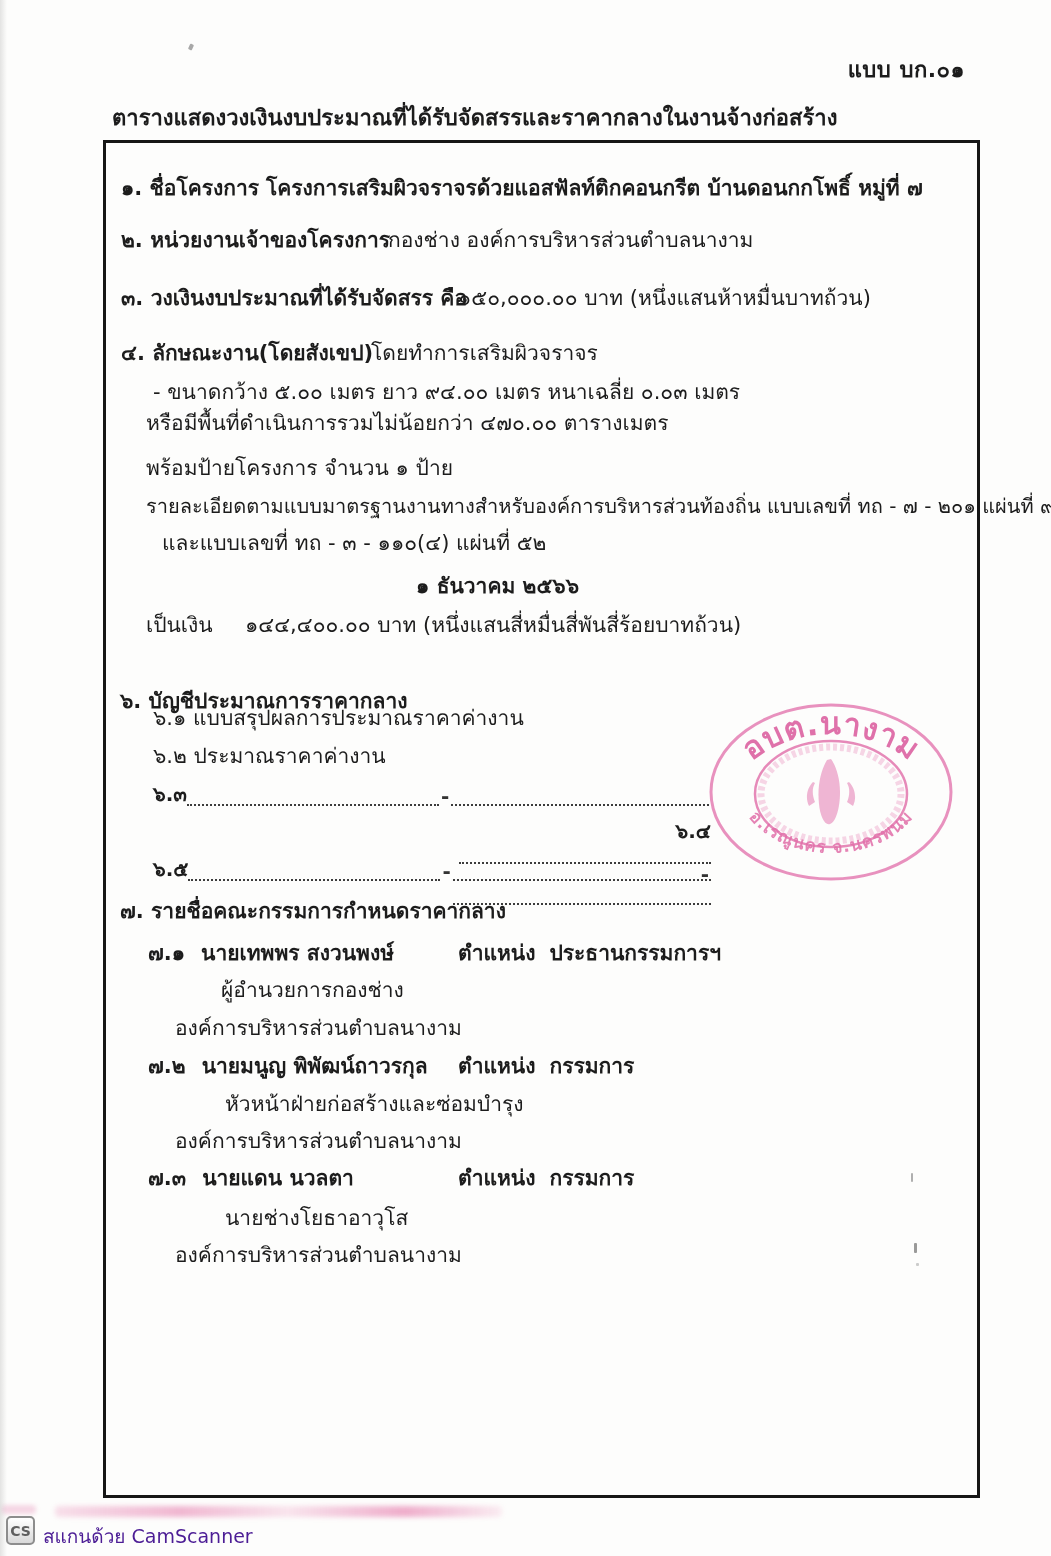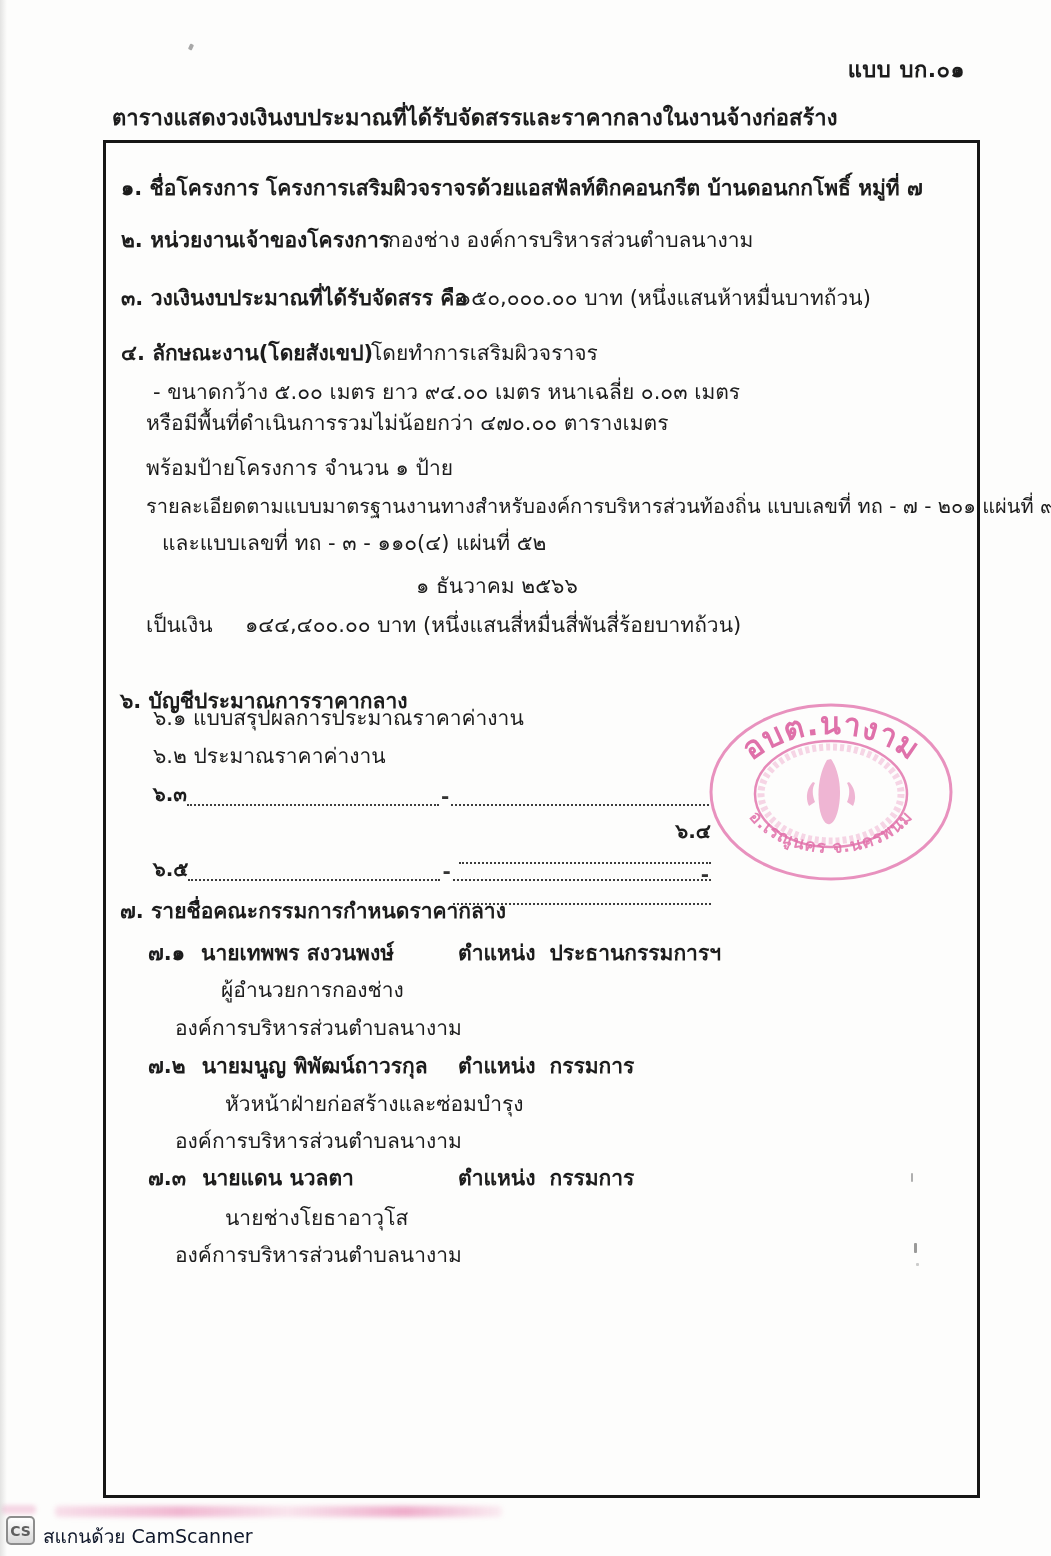--- a/index.html
+++ b/index.html
@@ -52,21 +52,21 @@
   }
   .cs-badge {
     position:absolute; left:6px; top:1516px; width:29px; height:29px;
     border:2px solid #8d8d8d; border-radius:5px;
     background:linear-gradient(180deg,#ffffff,#d9d9d9);
     display:flex; align-items:center; justify-content:center;
     font-size:14px; font-weight:bold; color:#5f5f5f;
   }
   .scan-caption {
     position:absolute; left:43px; top:1521px;
-    font-size:19px; color:#0f172a;
+    font-size:19px; color:#4c1d95;
   }
   .speck { position:absolute; background:#6f6f6f; border-radius:1px; }
 </style>
 </head>
 <body>
 
 <div class="page">
   <div class="edge-shade"></div>
 
   <div class="speck" style="left:189px; top:44px; width:4px; height:6px; transform:rotate(25deg); opacity:.6;"></div>
@@ -86,21 +86,21 @@
     <span class="t" style="left:352px; top:140px;">๑๕๐,๐๐๐.๐๐  บาท  (หนึ่งแสนห้าหมื่นบาทถ้วน)</span>
 
     <span class="t b" style="left:15px; top:195px;">๔. ลักษณะงาน(โดยสังเขป)</span>
     <span class="t" style="left:265px; top:195px;">โดยทำการเสริมผิวจราจร</span>
     <span class="t" style="left:47px; top:234px;">- ขนาดกว้าง ๕.๐๐ เมตร ยาว ๙๔.๐๐ เมตร หนาเฉลี่ย ๐.๐๓ เมตร</span>
     <span class="t" style="left:40px; top:265px;">หรือมีพื้นที่ดำเนินการรวมไม่น้อยกว่า ๔๗๐.๐๐ ตารางเมตร</span>
     <span class="t" style="left:40px; top:310px;">พร้อมป้ายโครงการ จำนวน ๑ ป้าย</span>
     <span class="t" style="left:40px; top:348px; font-size:20px;">รายละเอียดตามแบบมาตรฐานงานทางสำหรับองค์การบริหารส่วนท้องถิ่น แบบเลขที่ ทถ - ๗ - ๒๐๑ แผ่นที่ ๙๔</span>
     <span class="t" style="left:56px; top:385px;">และแบบเลขที่ ทถ - ๓ - ๑๑๐(๔) แผ่นที่ ๕๒</span>
 
-    <span class="t" style="left:310px; top:428px;">๑ ธันวาคม ๒๕๖๖</span>
+    <span class="t" style="left:310px; top:428px;font-weight:bold;">๑ ธันวาคม ๒๕๖๖</span>
     <span class="t" style="left:40px; top:467px;">เป็นเงิน</span>
     <span class="t" style="left:139px; top:467px;">๑๔๔,๔๐๐.๐๐  บาท (หนึ่งแสนสี่หมื่นสี่พันสี่ร้อยบาทถ้วน)</span>
 
     <span class="t b" style="left:14px; top:520px;margin-top:23px;">๖. บัญชีประมาณการราคากลาง</span>
     <span class="t" style="left:47px; top:560px;">๖.๑   แบบสรุปผลการประมาณราคาค่างาน</span>
     <span class="t" style="left:47px; top:598px;">๖.๒   ประมาณราคาค่างาน</span>
 
     <div class="dotrow" style="left:47px; top:639px;">
       <span class="lbl">๖.๓</span>
         <span class="dots a"></span>

